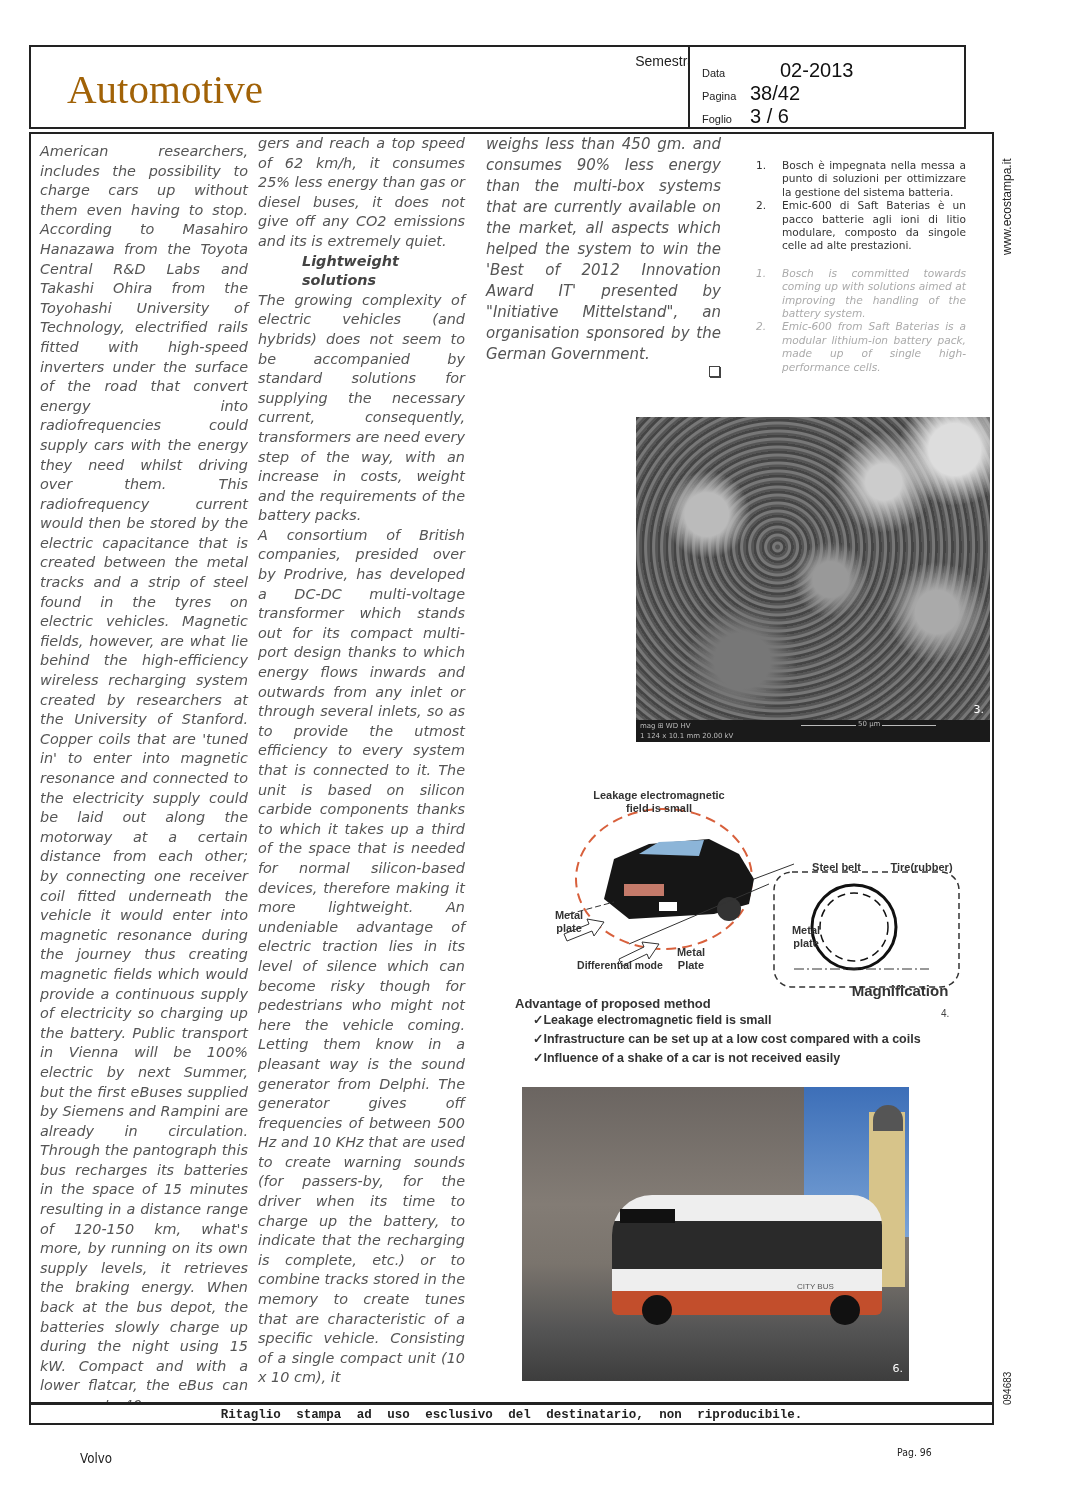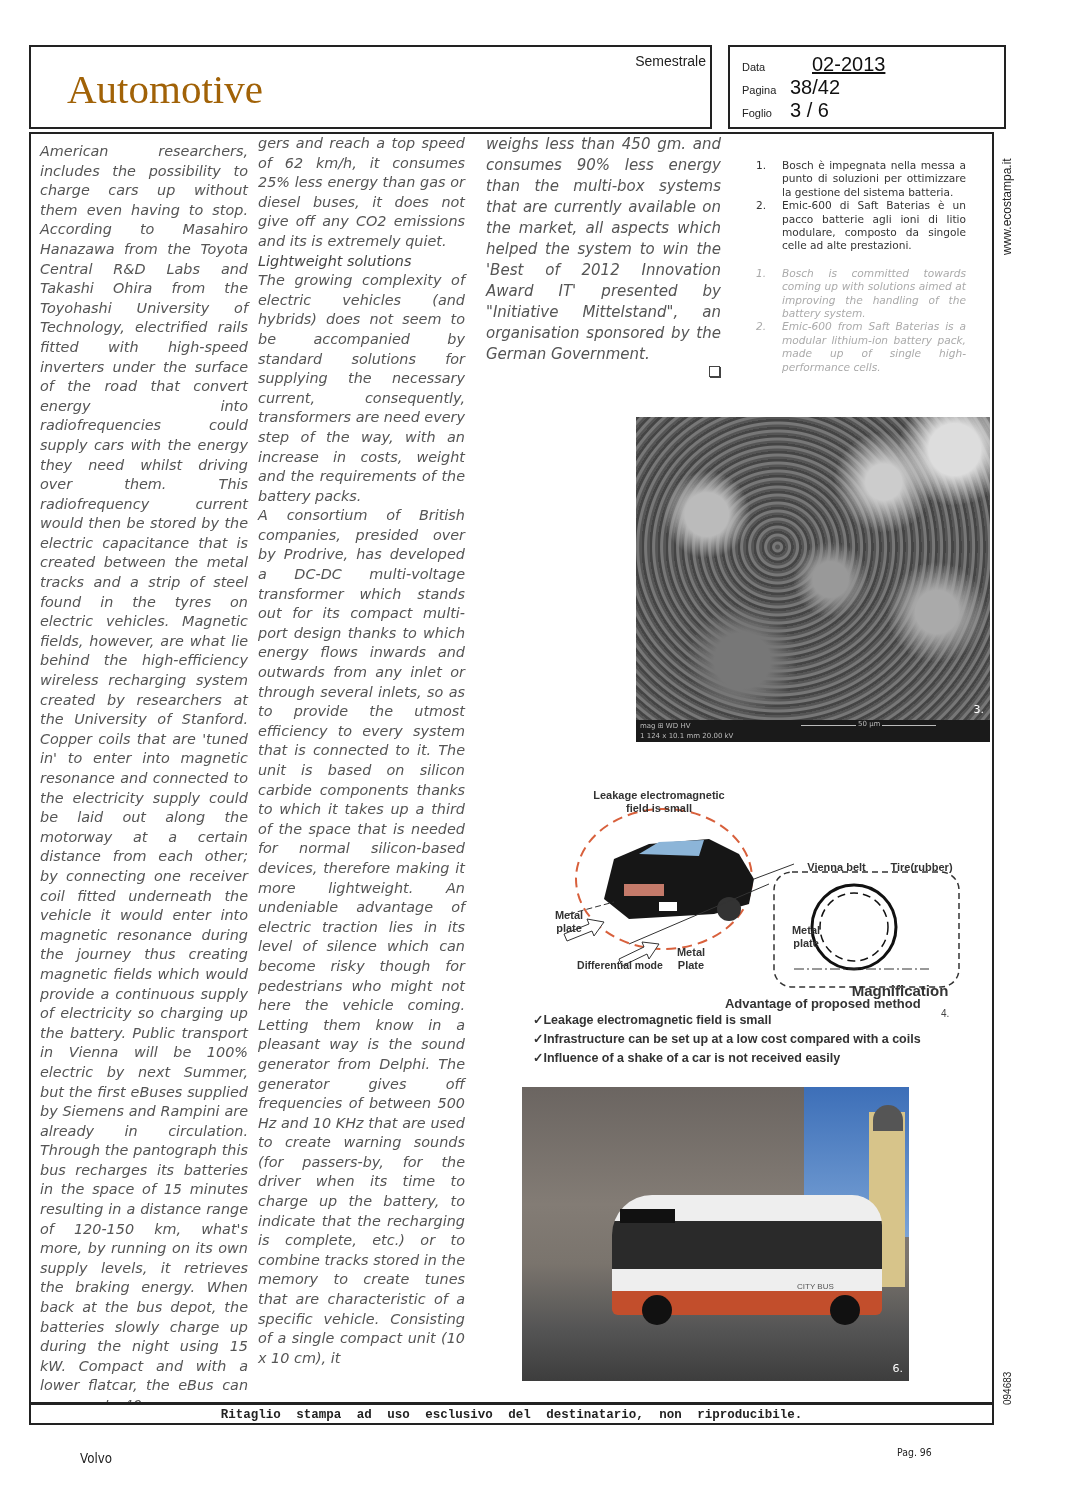--- a/index.html
+++ b/index.html
@@ -2,30 +2,30 @@
 <html><head>
 <meta charset="utf-8">
 <style>
   html, body { margin:0; padding:0; background:#ffffff; }
   body { width:1069px; height:1500px; position:relative; overflow:hidden; font-family:"Liberation Sans", sans-serif; color:#333; }
   .abs { position:absolute; }
   .box { position:absolute; border:2px solid #222; box-sizing:border-box; background:#fff; }
   .title-box { left:29px; top:45px; width:683px; height:84px; }
   .title { position:absolute; left:36px; top:18px; font-family:"Liberation Serif", serif; font-size:41px; color:#a16207; }
   .semestrale { position:absolute; right:4px; top:6px; font-size:14px; color:#222; }
-  .meta-box { left:728px; top:45px; width:278px; height:84px; padding:6px 12px; }
+  .meta-box { left:688px; top:45px; width:278px; height:84px; padding:12px 12px; }
   .meta-row { display:flex; align-items:baseline; height:23px; }
   .meta-label { width:48px; font-size:11px; color:#222; }
   .meta-val { font-size:20px; color:#111; }
-  .meta-row.first .meta-val { margin-left:22px;text-decoration:underline; }
+  .meta-row.first .meta-val { margin-left:30px; }
   .main-box { left:29px; top:132px; width:965px; height:1272px; overflow:hidden; }
   .footer-box { left:29px; top:1403px; width:965px; height:22px; text-align:center; font-family:"Liberation Mono", monospace; font-weight:bold; font-size:12.5px; color:#222; line-height:20px; word-spacing:8px; }
   .col { position:absolute; font-family:"DejaVu Sans", sans-serif; font-style:italic; font-weight:300; font-size:14.4px; line-height:19.6px; color:#555; text-align:justify; }
   .col p { margin:0; }
-  .col .h { font-style:normal; font-weight:normal; color:#444; font-style:italic; }
+  .col .h { font-style:normal; font-weight:bold; color:#444; font-style:italic;margin-left:44px; }
   .col1 { left:9px; top:8px; width:208px; }
   .col2 { left:227px; top:0px; width:207px; }
   .col3 { left:455px; top:0px; width:235px; font-size:15px; line-height:21px; }
   .end-mark { position:absolute; left:678px; top:232px; width:9px; height:9px; border:1px solid #444; box-shadow:1px 1px 0 #444; }
   .captions { position:absolute; left:725px; top:25px; width:210px; font-family:"DejaVu Sans", sans-serif; font-size:10.6px; line-height:13.4px; color:#333; }
   .captions ol { margin:0; padding:0; list-style:none; }
   .captions li { display:flex; text-align:justify; }
   .captions li .n { width:26px; flex:none; }
   .captions .en { color:#aaa; font-style:italic; margin-top:14px; }
   .sem-img { position:absolute; left:605px; top:283px; width:354px; height:325px; background:
@@ -39,21 +39,21 @@
   }
   .sem-bar { position:absolute; left:0; bottom:0; width:100%; height:22px; background:#1a1a1a; color:#bbb; font-size:7px; font-family:"DejaVu Sans", sans-serif; }
   .sem-bar .l1 { position:absolute; left:4px; top:2px; }
   .sem-bar .l2 { position:absolute; left:4px; top:12px; }
   .sem-bar .scale { position:absolute; left:165px; top:5px; width:135px; border-top:1px solid #bbb; }
   .sem-bar .scale span { position:absolute; left:55px; top:-6px; background:#1a1a1a; padding:0 2px; }
   .fig-num { position:absolute; font-size:11px; color:#fff; font-family:"DejaVu Sans", sans-serif; }
   .diagram { position:absolute; left:478px; top:650px; width:455px; height:240px; font-family:"Liberation Sans", sans-serif; font-weight:bold; color:#333; }
   .diagram .lbl { position:absolute; font-size:11px; line-height:13px; text-align:center; }
   .adv { position:absolute; left:484px; top:862px; font-family:"Liberation Sans", sans-serif; font-size:12.5px; font-weight:bold; color:#333; }
-  .adv .ttl { font-size:13px;text-align:right; }
+  .adv .ttl { font-size:13px; }
   .adv .item { margin-left:18px; line-height:19px; }
   .bus-img { position:absolute; left:491px; top:953px; width:387px; height:294px; overflow:hidden; background:linear-gradient(180deg,#6b6561 0%, #837c75 40%, #7a746d 60%, #555 82%, #3d3d3d 100%); }
   .bus-sky { position:absolute; right:0; top:0; width:105px; height:150px; background:linear-gradient(180deg,#3d6fb8,#7aa3d6); }
   .bus-tower { position:absolute; right:4px; top:25px; width:36px; height:175px; background:#d7c48a; }
   .bus-dome { position:absolute; right:6px; top:18px; width:30px; height:26px; background:#555; border-radius:15px 15px 0 0; }
   .bus-body { position:absolute; left:90px; top:108px; width:270px; height:120px; border-radius:40px 30px 6px 6px; background:linear-gradient(180deg,#eee 0 22%, #2a2a2a 22% 62%, #eee 62% 80%, #c24e2c 80%); }
   .bus-sign { position:absolute; left:98px; top:122px; width:55px; height:14px; background:#111; color:#e8a030; font-size:5px; text-align:center; line-height:14px; }
   .bus-wheel1 { position:absolute; left:120px; top:208px; width:30px; height:30px; border-radius:50%; background:#111; }
   .bus-wheel2 { position:absolute; left:308px; top:208px; width:30px; height:30px; border-radius:50%; background:#111; }
   .vert-site { position:absolute; left:1000px; top:145px; width:18px; height:110px; }
@@ -149,21 +149,21 @@
       <path d="M110 175 L135 163 L133 158 L150 160 L140 175 L138 170 L113 182 Z" fill="#fff" stroke="#333"></path>
       <rect x="265" y="88" width="185" height="115" rx="18" fill="none" stroke="#333" stroke-width="1.5" stroke-dasharray="6,4"></rect>
       <circle cx="345" cy="143" r="42" fill="none" stroke="#111" stroke-width="3"></circle>
       <circle cx="345" cy="143" r="34" fill="none" stroke="#111" stroke-width="1.5" stroke-dasharray="8,5"></circle>
       <line x1="285" y1="185" x2="420" y2="185" stroke="#333" stroke-dasharray="10,3,2,3"></line>
     </svg>
     <div class="lbl" style="left:80px; top:5px; width:140px;">Leakage electromagnetic field is small</div>
     <div class="lbl" style="left:40px; top:125px; width:40px;">Metal plate</div>
     <div class="lbl" style="left:56px; top:175px; width:110px; font-size:10.5px;">Differential mode</div>
     <div class="lbl" style="left:162px; top:162px; width:40px;">Metal Plate</div>
-    <div class="lbl" style="left:290px; top:77px; width:75px;">Vienna belt</div>
+    <div class="lbl" style="left:290px; top:77px; width:75px;">Steel belt</div>
     <div class="lbl" style="left:370px; top:77px; width:85px;">Tire(rubber)</div>
     <div class="lbl" style="left:277px; top:140px; width:40px;">Metal plate</div>
     <div class="lbl" style="left:331px; top:200px; width:120px; font-size:15px;">Magnification</div>
   </div>
   <div class="adv">
     <div class="ttl">Advantage of proposed method</div>
     <div class="item">✓Leakage electromagnetic field is small</div>
     <div class="item">✓Infrastructure can be set up at a low cost compared with a coils</div>
     <div class="item">✓Influence of a shake of a car is not received easily</div>
   </div>

